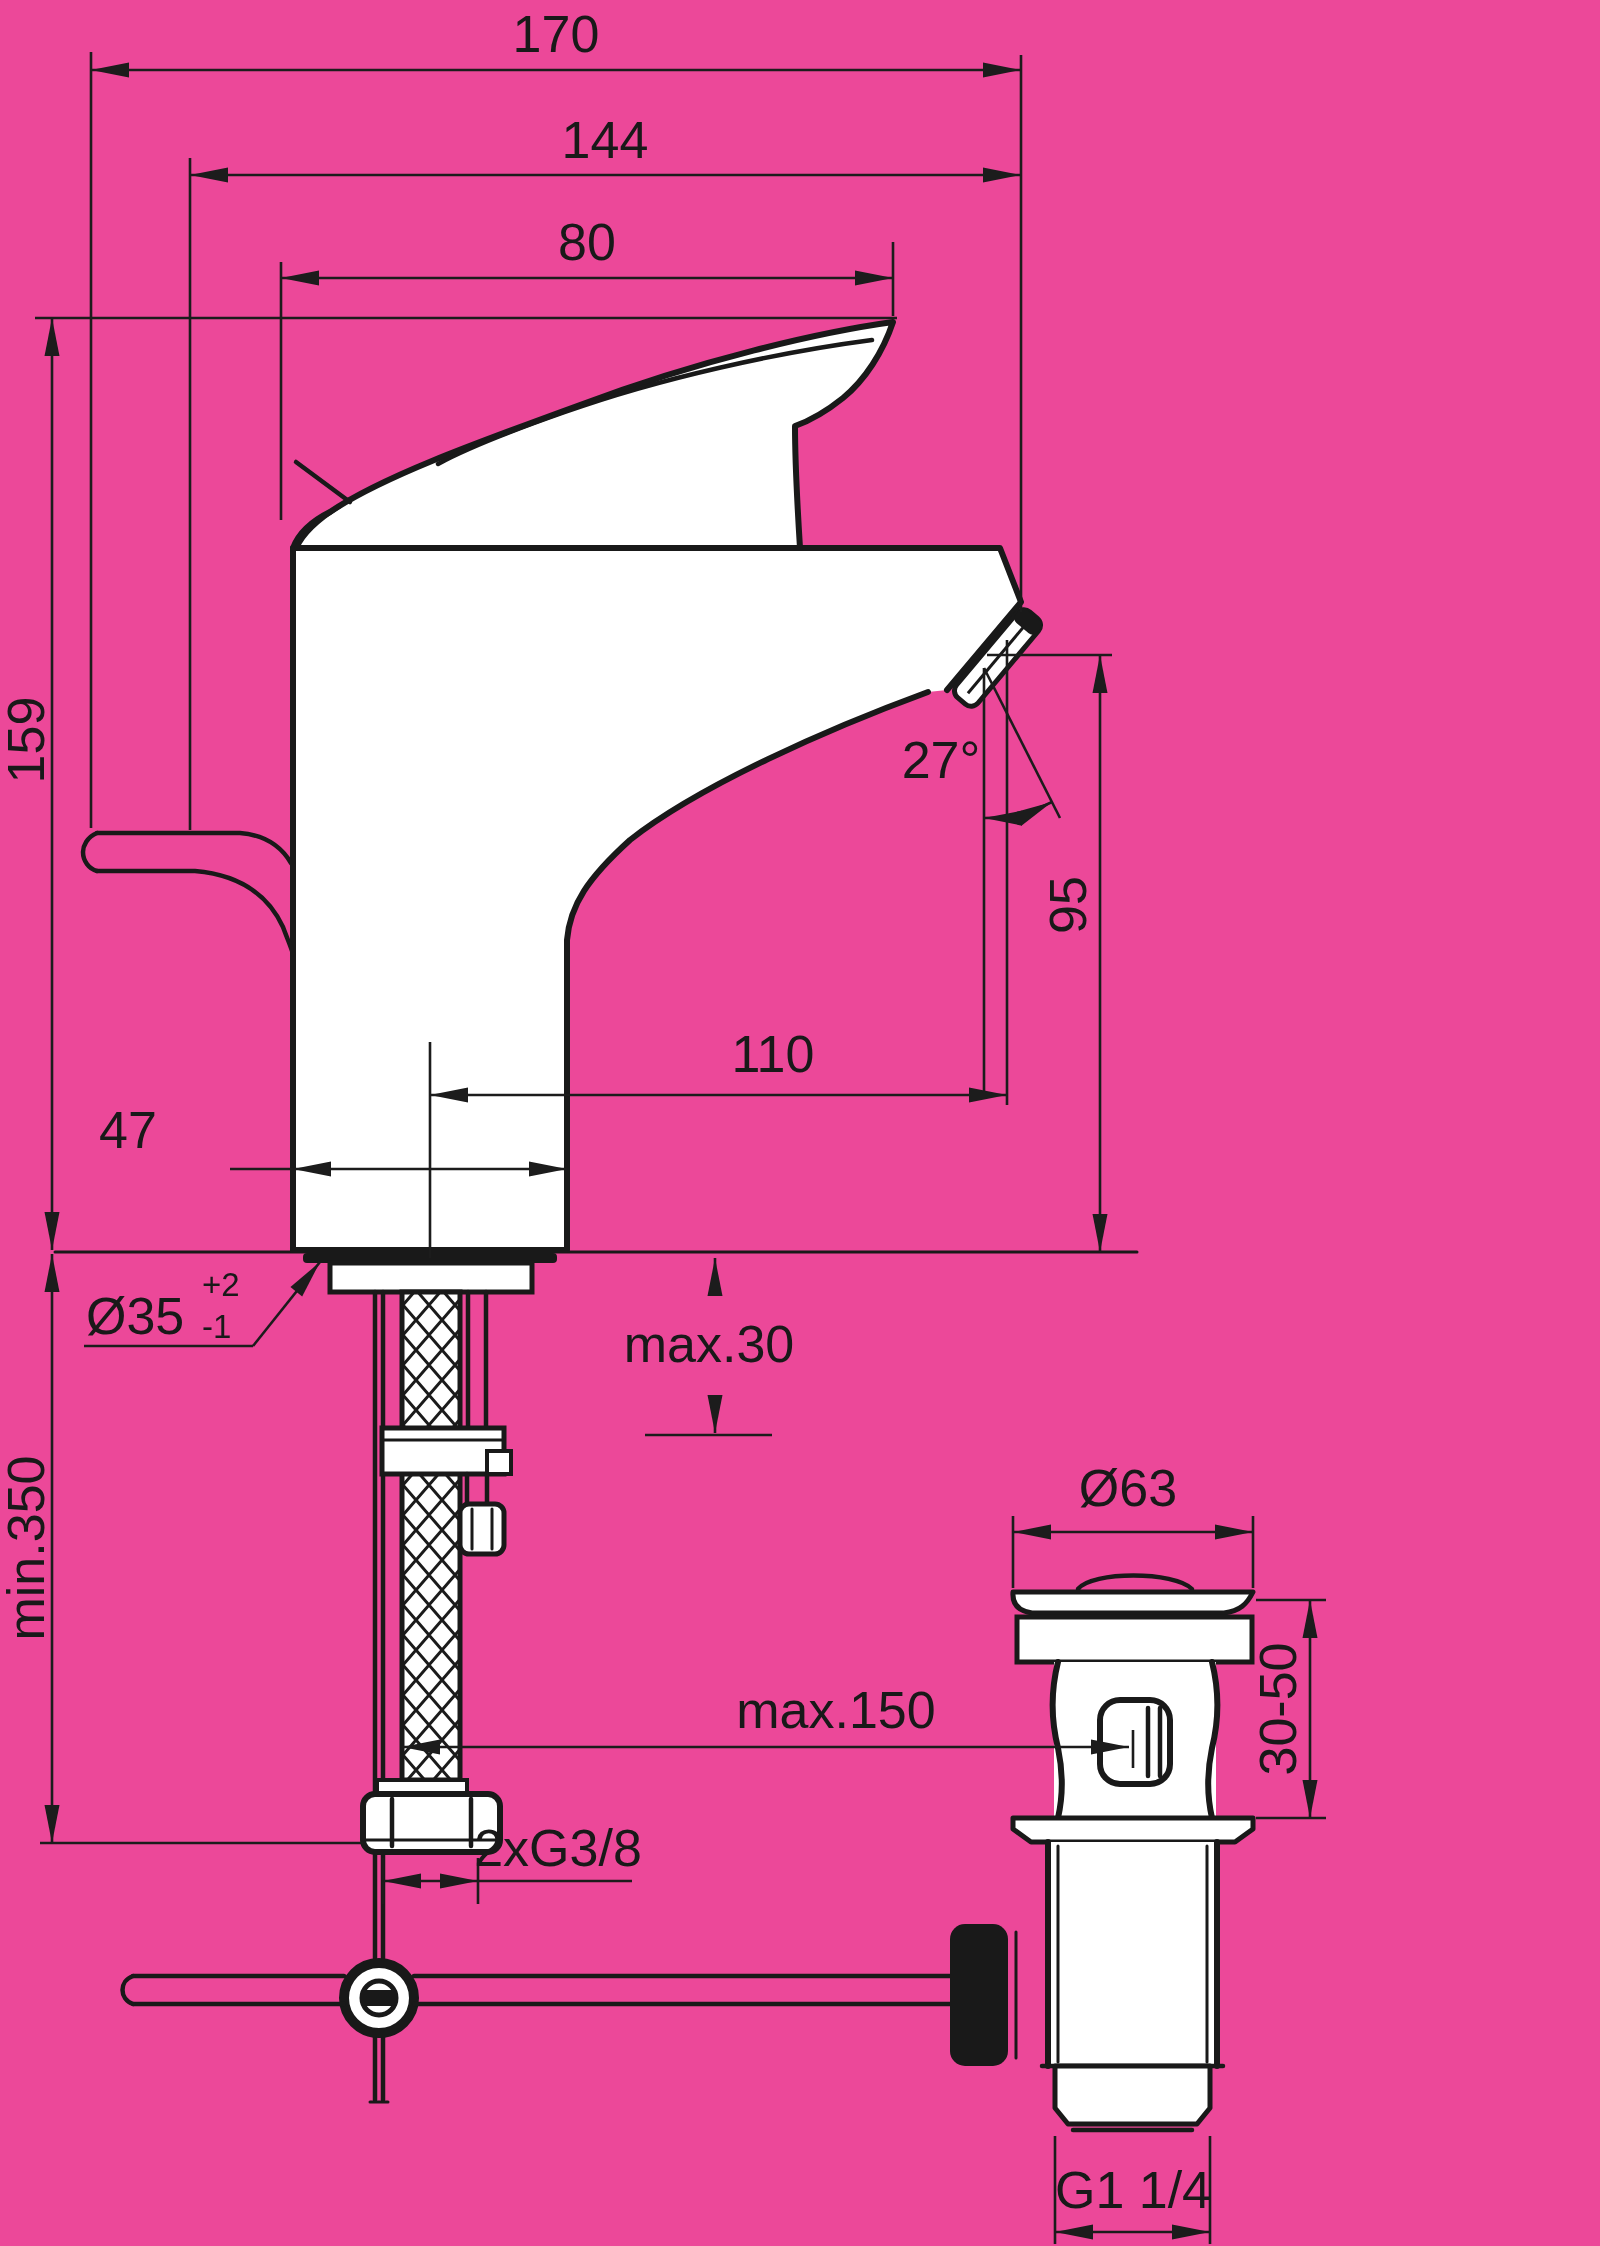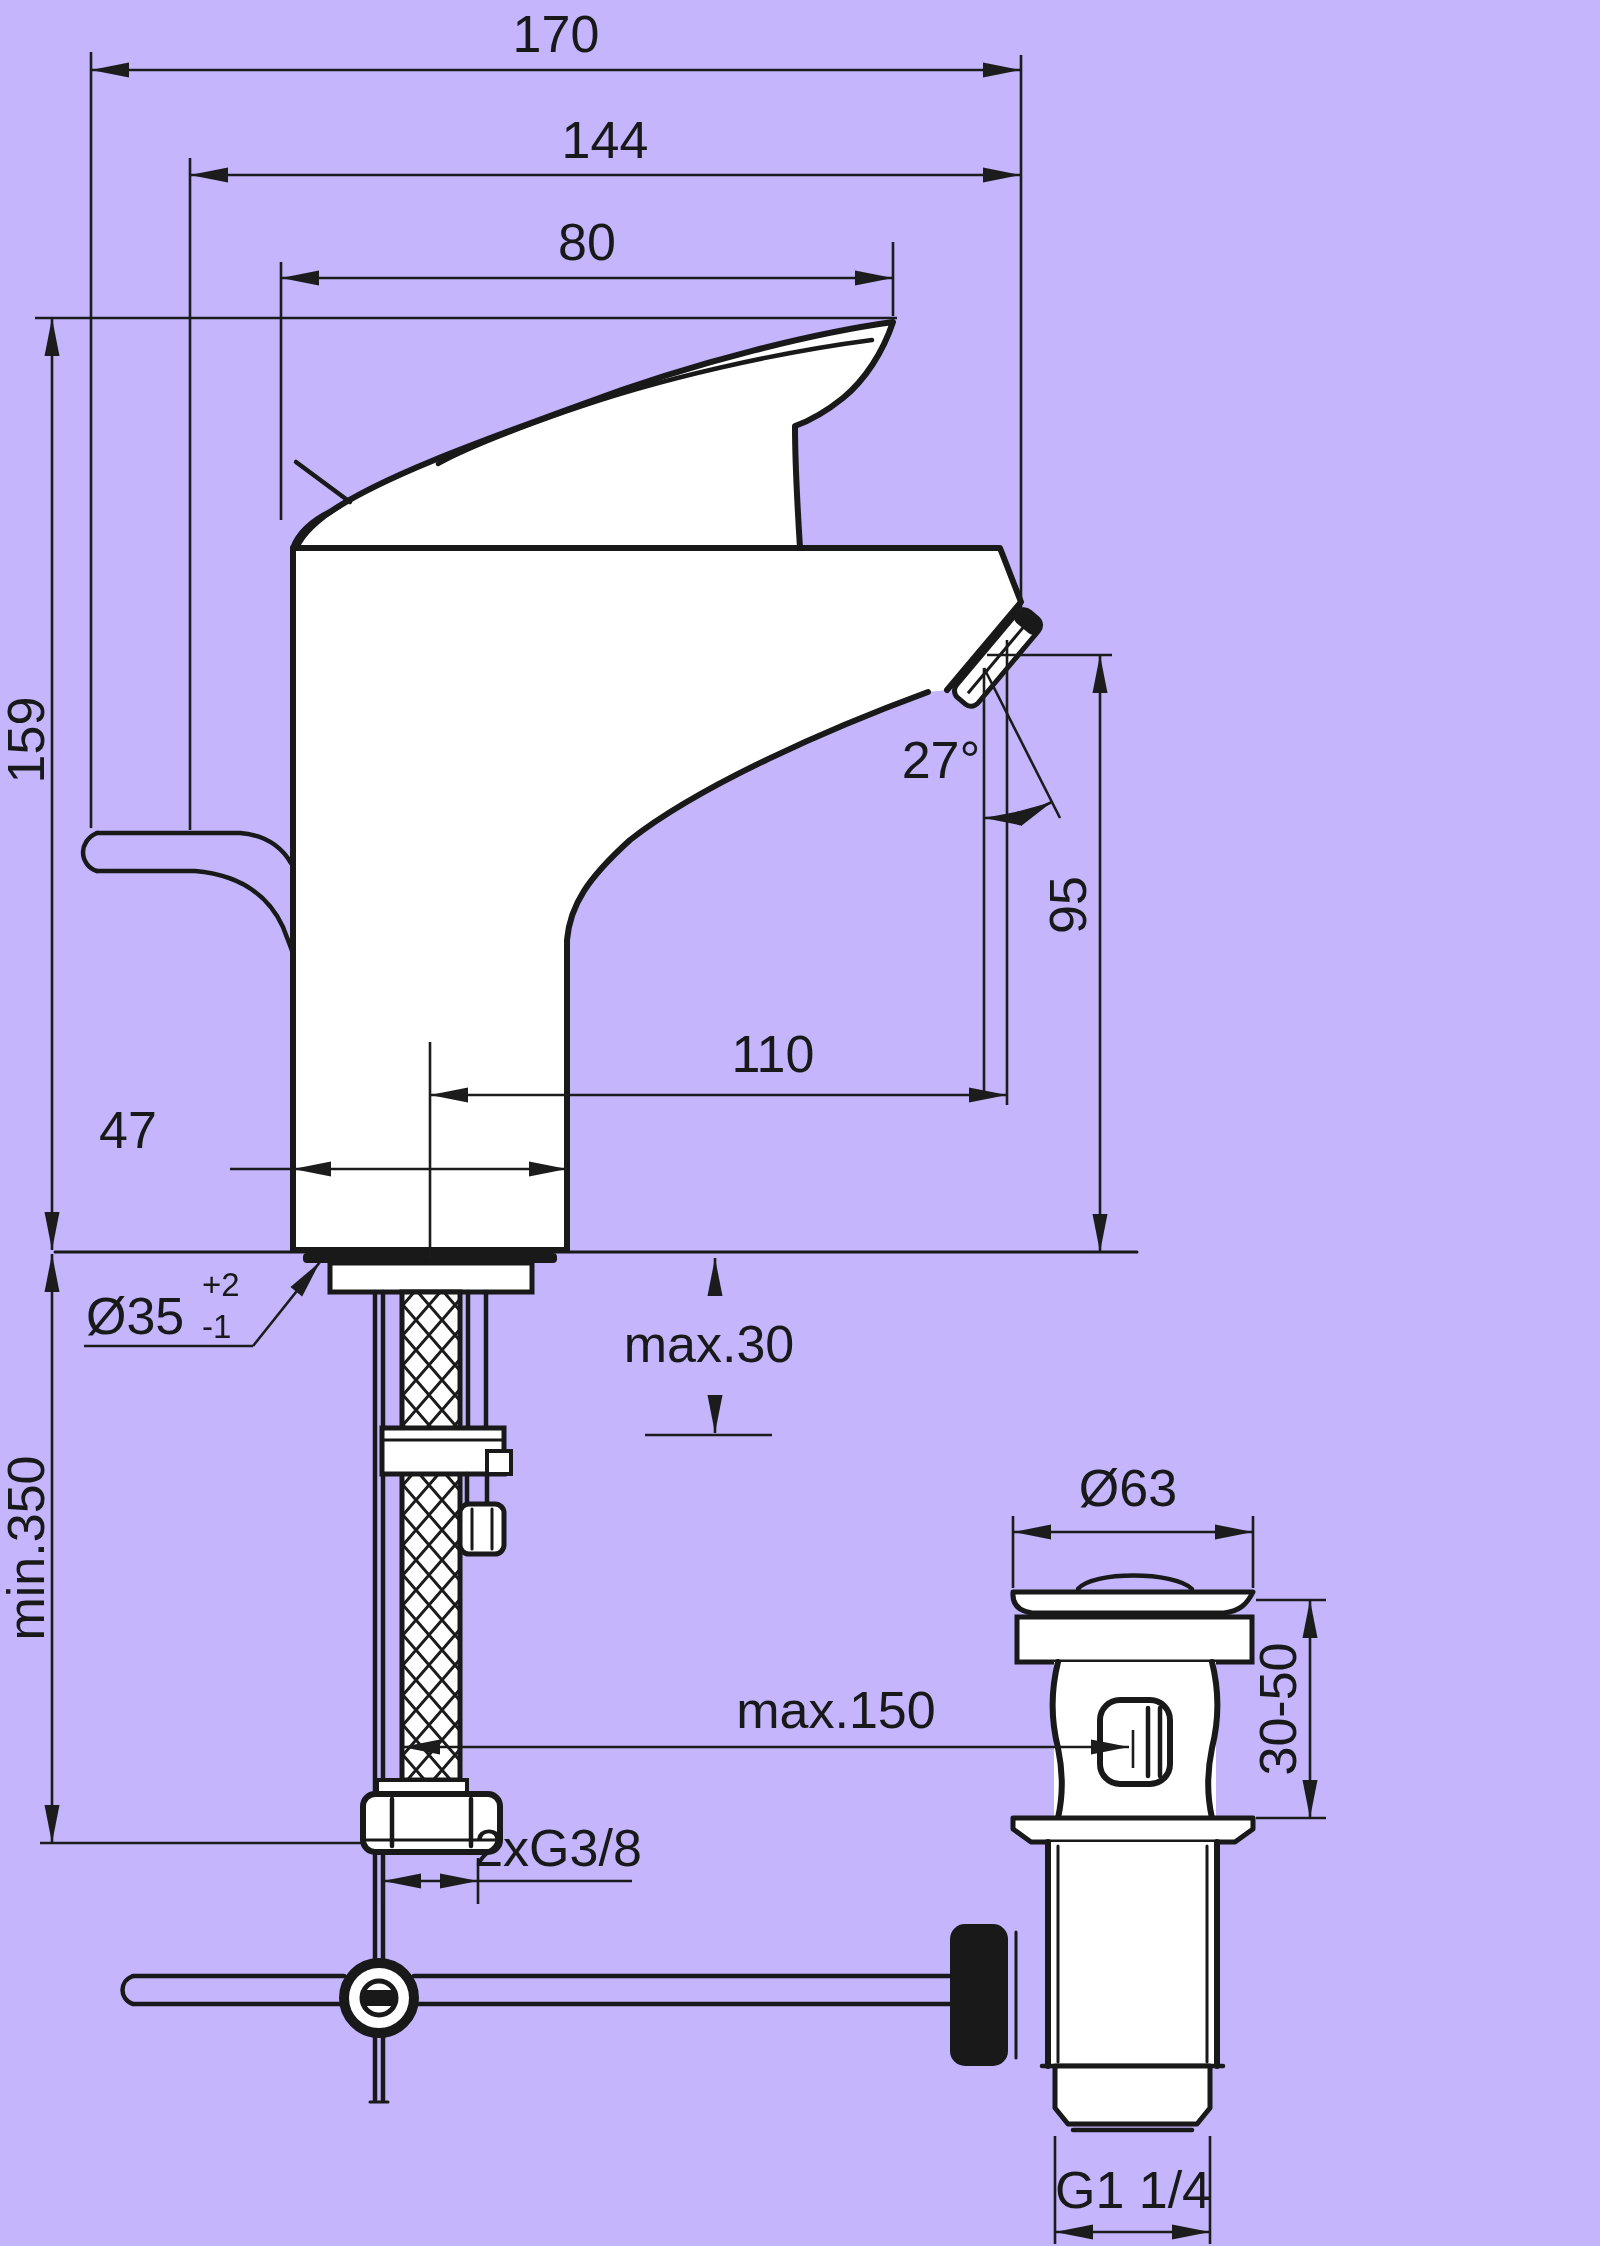--- a/index.html
+++ b/index.html
@@ -1,16 +1,16 @@
 <!DOCTYPE html>
 <html><head>
 <meta charset="utf-8">
 <style>
   html,body{margin:0;padding:0;background:#ffffff;}
-  .page{width:1600px;height:2246px;background:#c4b5fd;position:relative;overflow:hidden;}
+  .page{width:1600px;height:2246px;background:#ec4899;position:relative;overflow:hidden;}
   svg{display:block;}
   svg text{font-family:"Liberation Sans","DejaVu Sans",sans-serif;fill:#191919;}
   .dim-txt{font-size:52px;}
   .dim-txt-sm{font-size:33px;}
   .outline{fill:none;stroke:#191919;stroke-width:6;stroke-linejoin:round;stroke-linecap:round;}
   .outline-med{fill:none;stroke:#191919;stroke-width:4.5;stroke-linejoin:round;stroke-linecap:round;}
   .outline-thin{fill:none;stroke:#191919;stroke-width:3;stroke-linecap:round;}
   .white{fill:#ffffff;}
   .dim{stroke:#1c1c1c;stroke-width:2.6;fill:none;}
   .blk{fill:#191919;stroke:none;}

